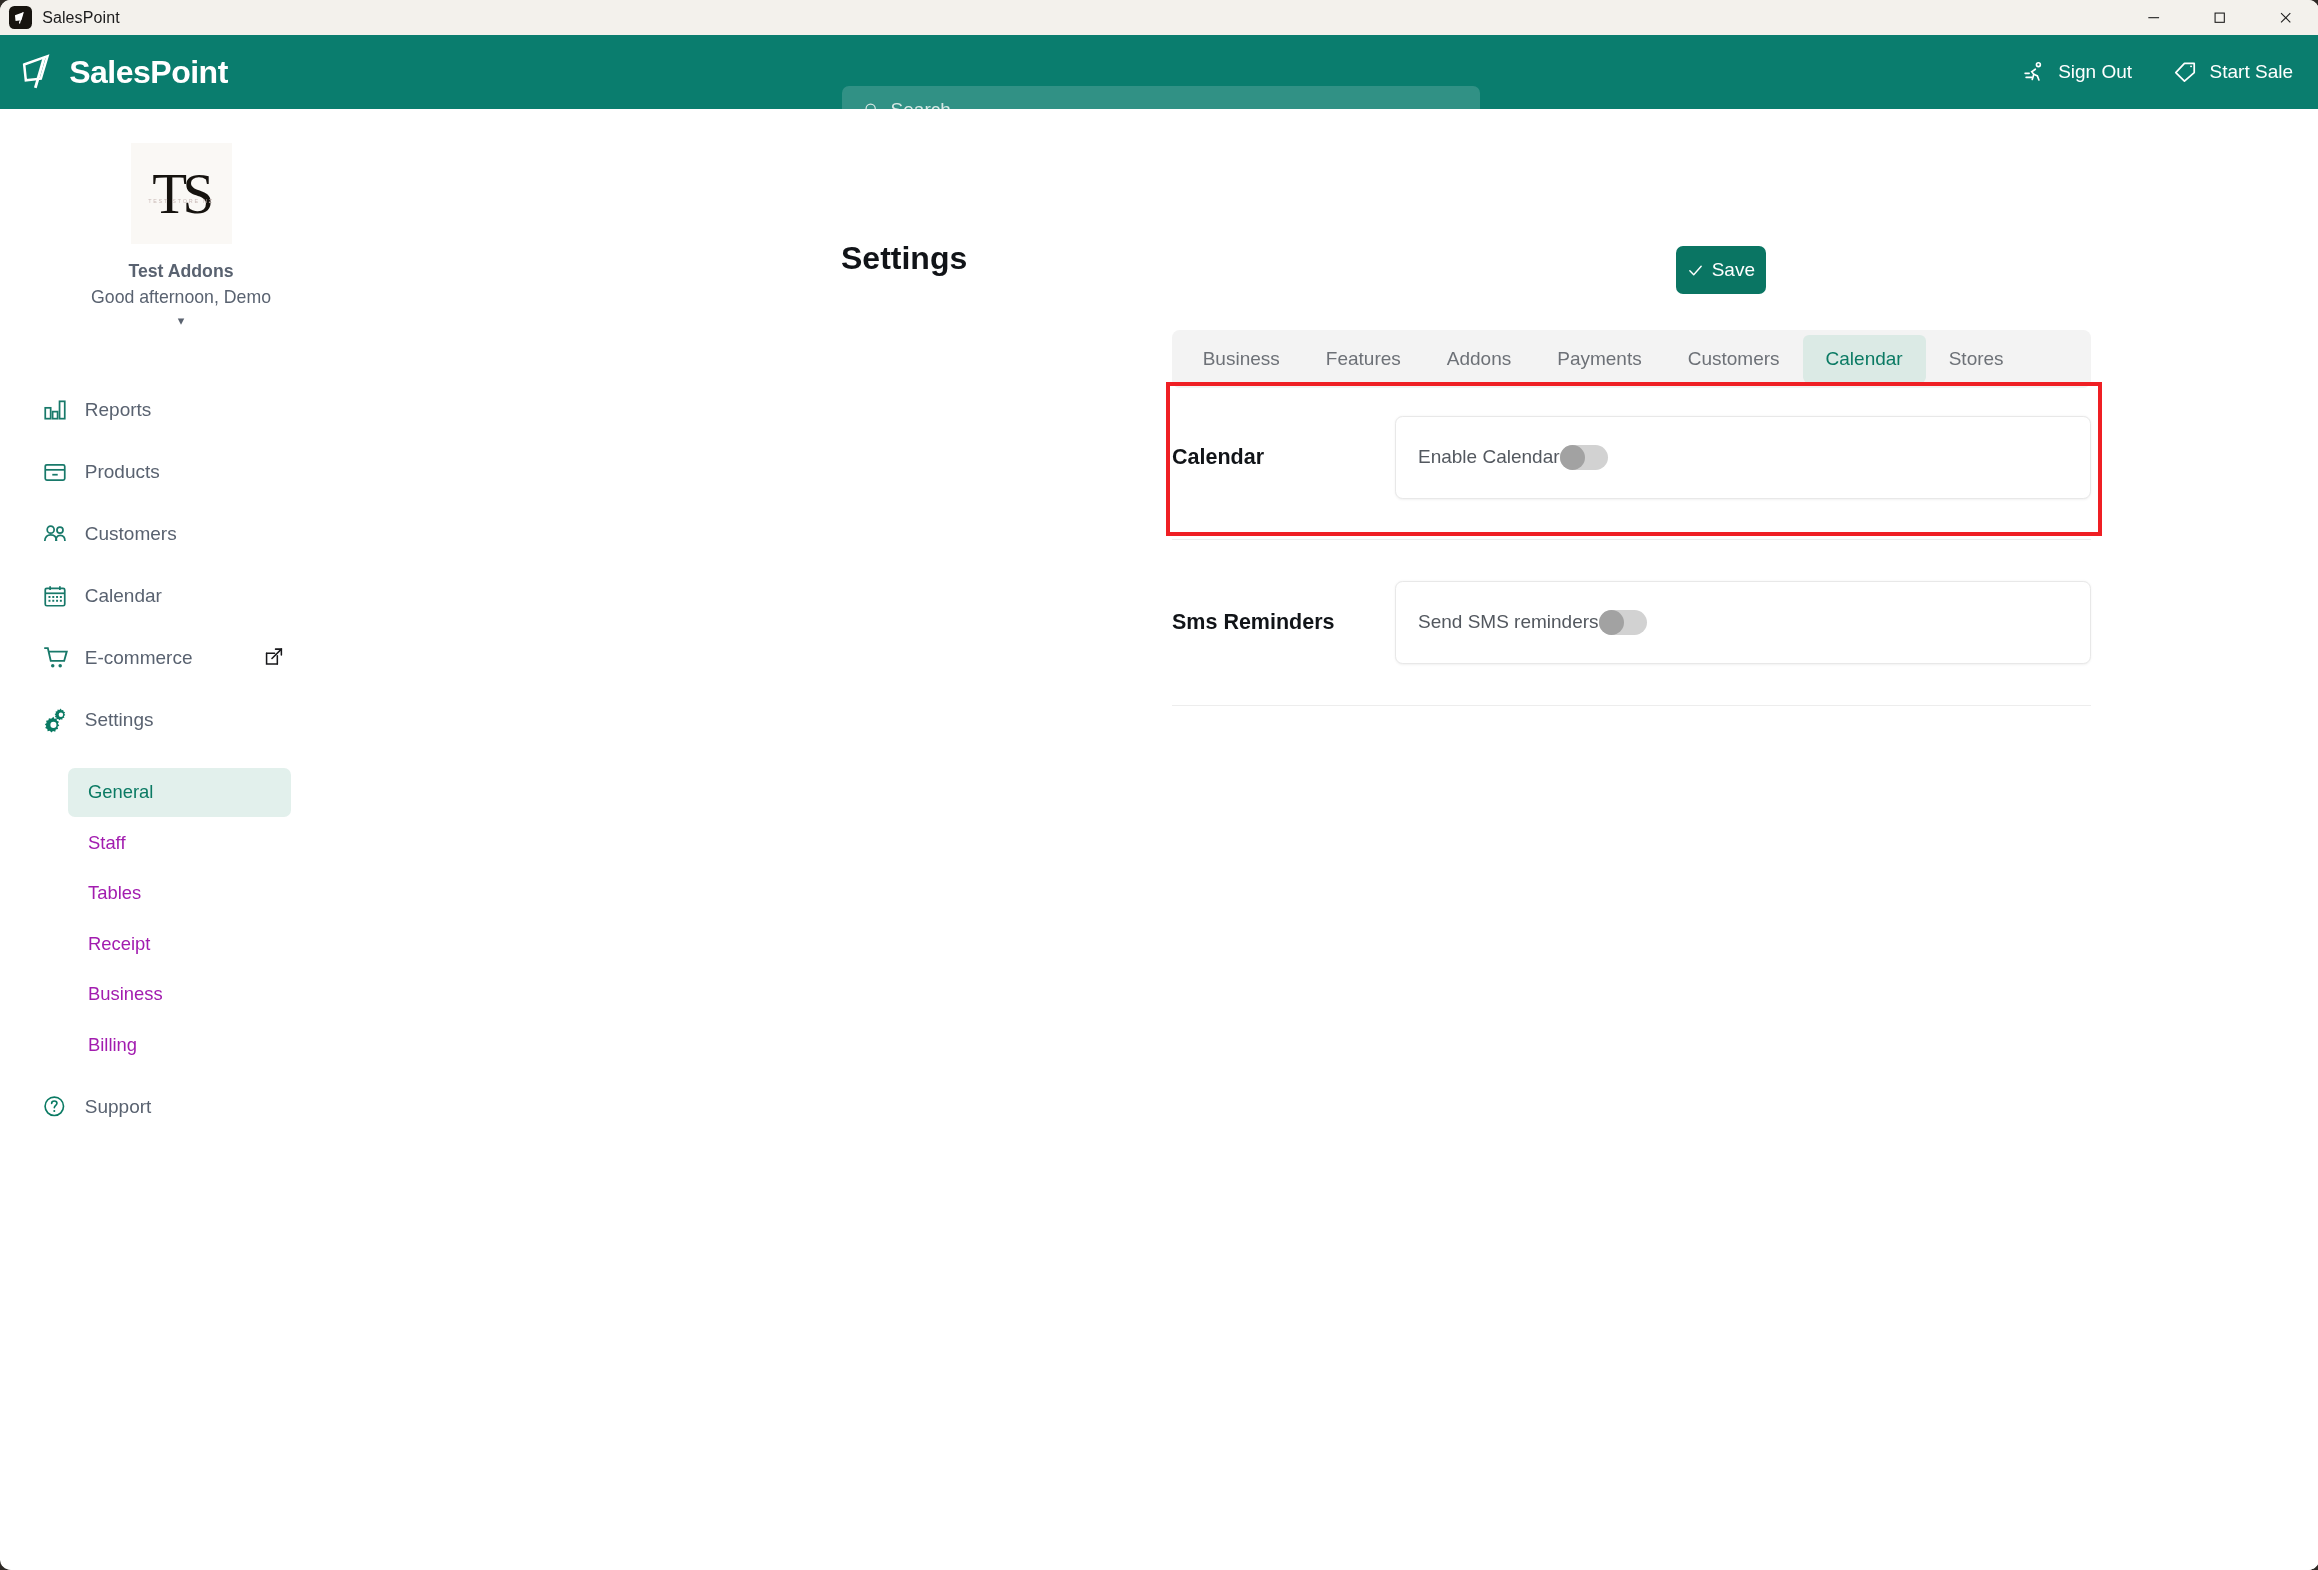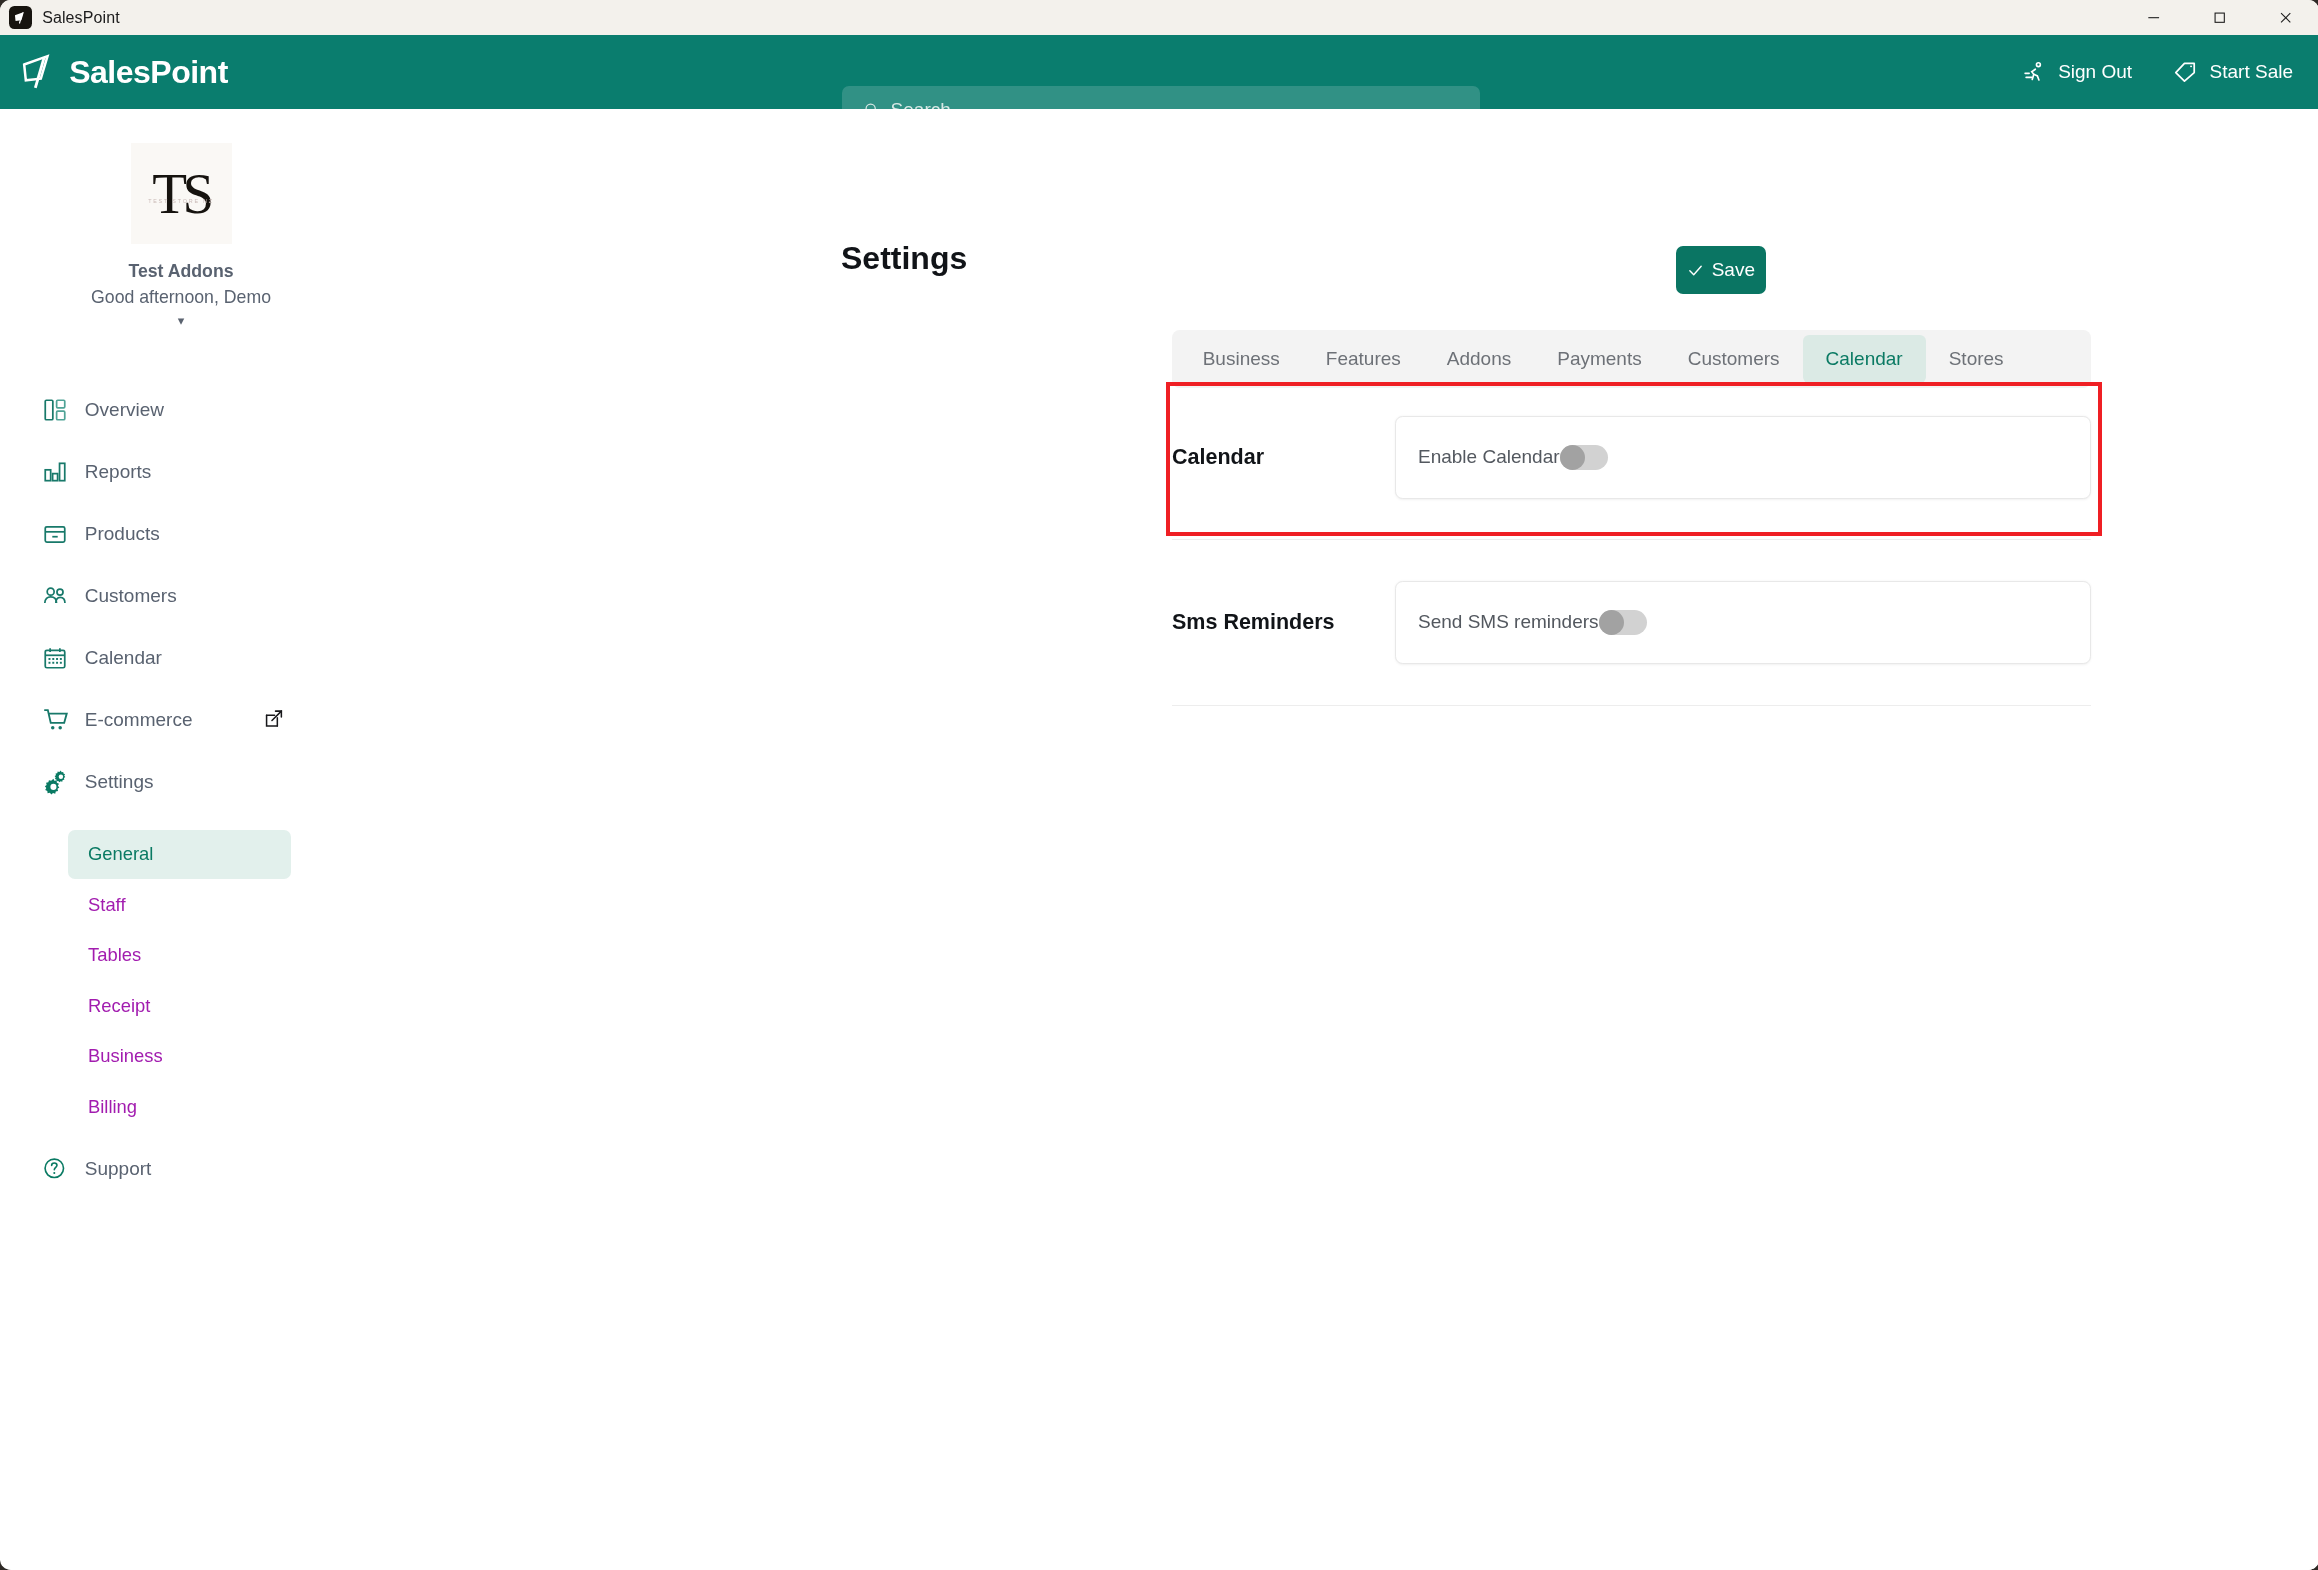--- a/index.html
+++ b/index.html
@@ -280,30 +280,20 @@
     <div class="store-logo">
       <span class="logo-ts">TS</span>
       <span class="logo-sub">TEST STORE NZ</span>
     </div>
     <div class="store-name">Test Addons</div>
     <div class="store-greet">Good afternoon, Demo</div>
     <div class="store-caret">▾</div>
 
     <div class="nav">
 
-      <div class="nav-item">
-        <span class="ico">
-          <svg width="26" height="26" viewBox="0 0 24 24" fill="none" stroke="#18796a" stroke-width="1.6">
-            <rect x="3" y="3" width="7" height="18" rx="1"></rect>
-            <rect x="13.5" y="3" width="7.5" height="7" rx="1" stroke="#4fa396"></rect>
-            <rect x="13.5" y="13" width="7.5" height="8" rx="1" stroke="#4fa396"></rect>
-          </svg>
-        </span>
-        <span class="nav-label">Overview</span>
-      </div>
 
       <div class="nav-item">
         <span class="ico">
           <svg width="26" height="26" viewBox="0 0 24 24" fill="none" stroke="#18796a" stroke-width="1.6">
             <rect x="3" y="10" width="5" height="10"></rect>
             <rect x="9.8" y="13.5" width="4.6" height="6.5"></rect>
             <rect x="16.2" y="4" width="4.8" height="16"></rect>
           </svg>
         </span>
         <span class="nav-label">Reports</span>

